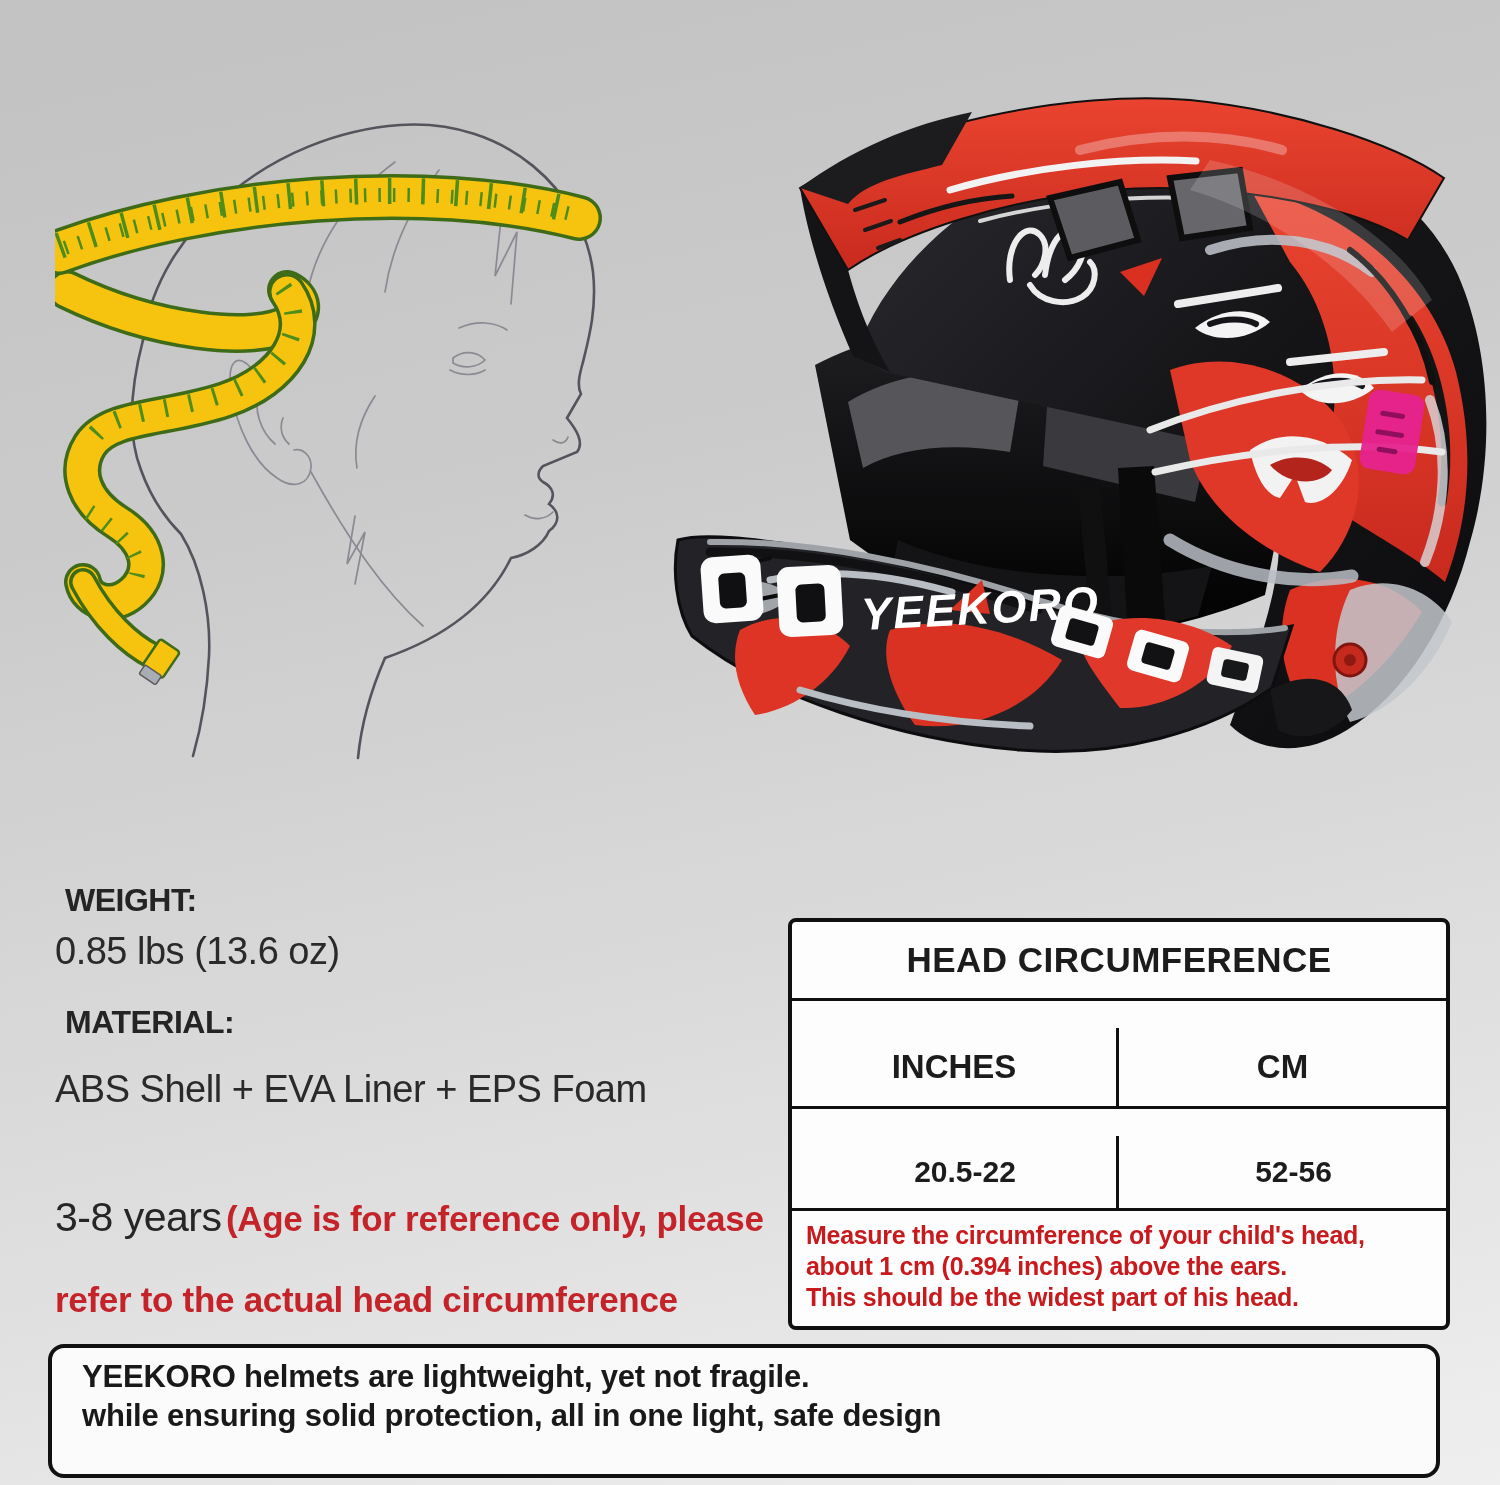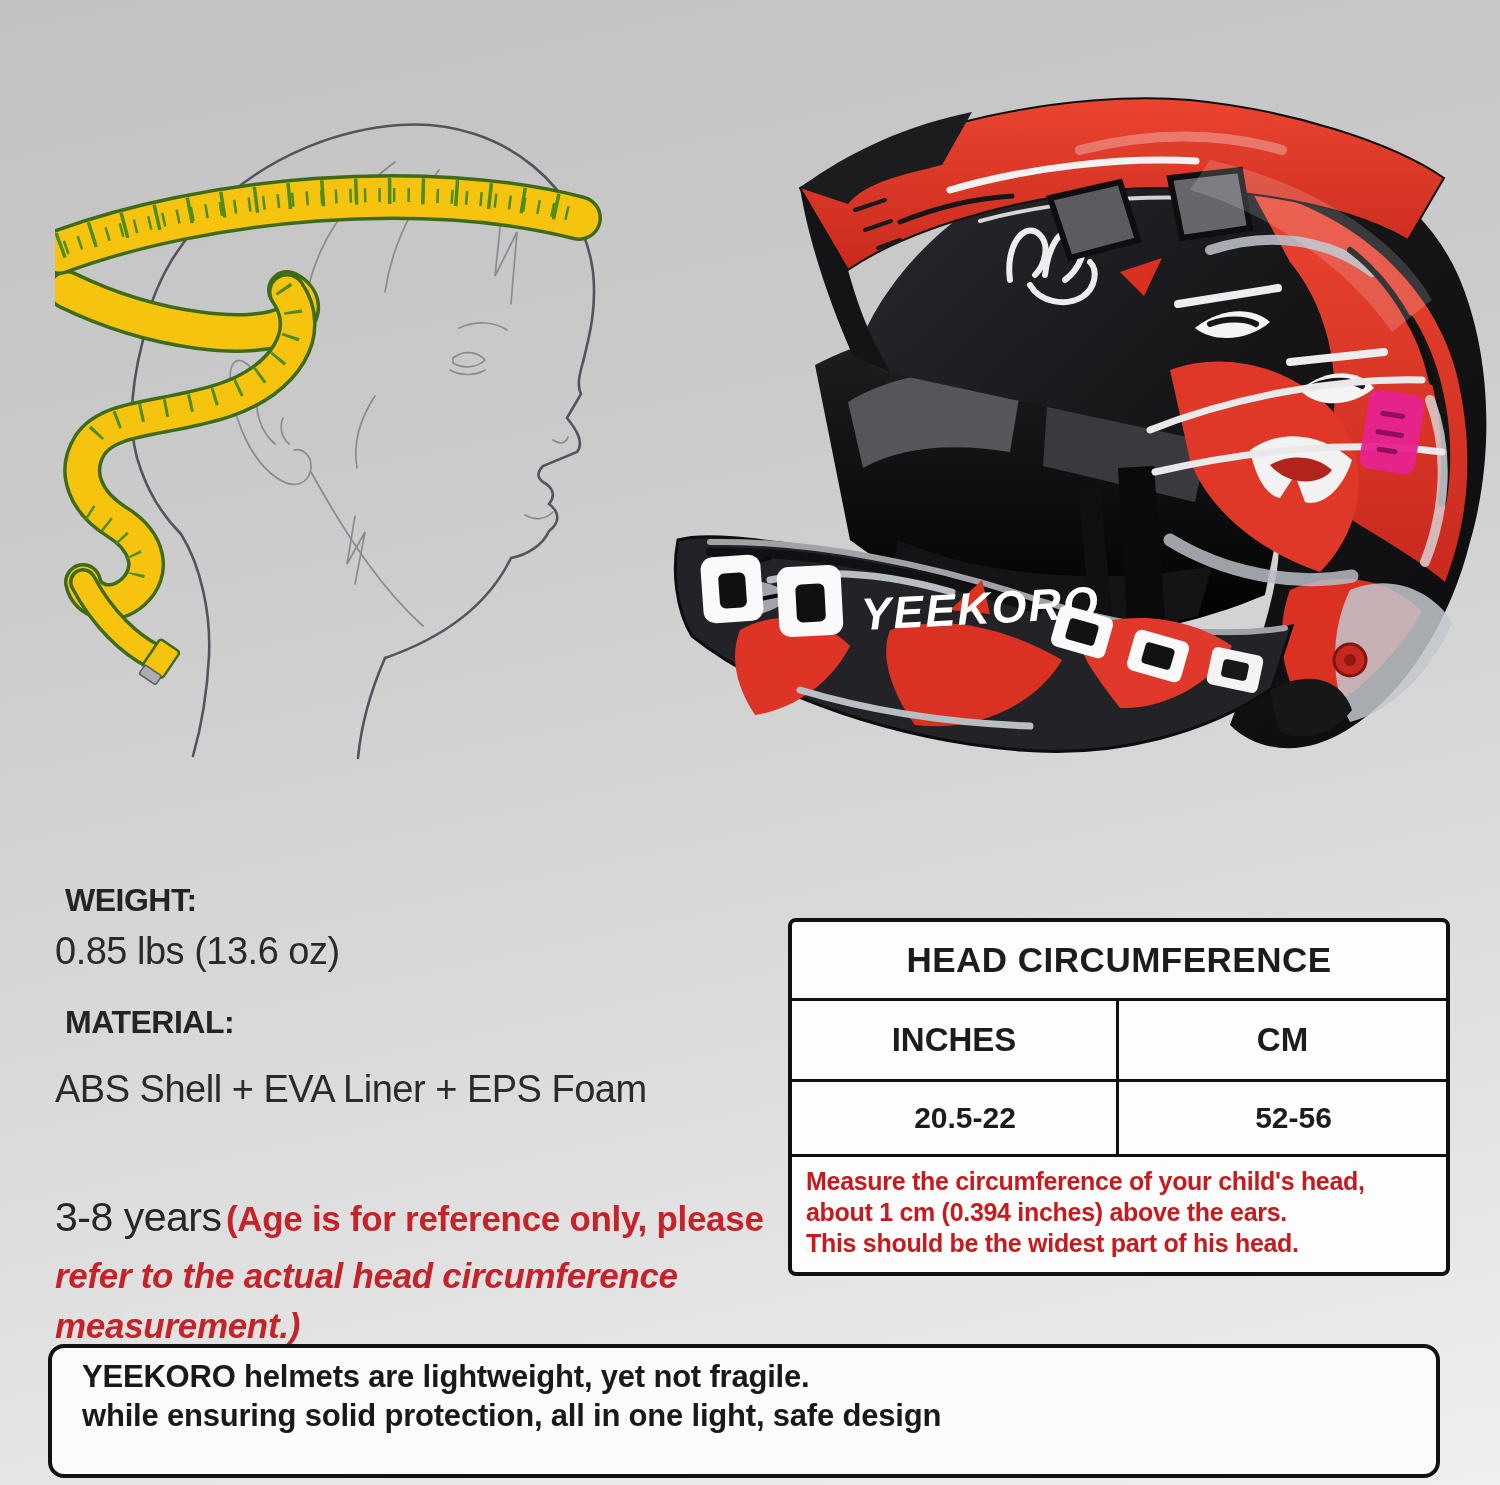--- a/index.html
+++ b/index.html
@@ -7,31 +7,31 @@
     position:relative;width:1500px;height:1485px;overflow:hidden;
     background:linear-gradient(168deg,#c2c2c2 0%,#cbcbcb 32%,#dcdcdc 66%,#efefef 100%);
     font-family:"Liberation Sans",sans-serif;color:#1d1d1d;
   }
   .illus{position:absolute;}
   .spec-label{position:absolute;left:65px;font-weight:bold;font-size:32px;color:#242424;letter-spacing:-0.5px;white-space:nowrap;}
   .spec-value{position:absolute;left:55px;font-size:38px;color:#2a2a2a;letter-spacing:-0.5px;white-space:nowrap;}
   .age-para{position:absolute;left:55px;top:1192px;}
   .age-line{white-space:nowrap;line-height:50px;}
   .age-black{font-size:41px;color:#262626;letter-spacing:-0.5px;}
-  .age-red,.age-line-red{font-size:35px;font-weight:bold;color:#c4232a;letter-spacing:-0.3px;}
-  .age-line-red{line-height:50px;white-space:nowrap;font-style:italic;}
+  .age-red,.age-line-red{font-size:35px;font-weight:bold;color:#c4232a;letter-spacing:-0.3px;margin-top:24px;}
+  .age-line-red{line-height:50px;white-space:nowrap;}
 
   .size-table{
     position:absolute;left:788px;top:918px;width:654px;
     border:4px solid #101010;border-radius:8px;background:#fdfdfd;overflow:hidden;
     box-sizing:content-box;
   }
   .st-title{height:76px;display:flex;align-items:center;justify-content:center;
     font-weight:bold;font-size:35px;color:#1c1c1c;border-bottom:3px solid #101010;letter-spacing:0.5px;}
-  .st-row{display:grid;grid-template-columns:1fr 1fr;border-bottom:3px solid #101010;}
+  .st-row{display:grid;grid-template-columns:1fr 1fr;border-bottom:3px solid #101010;margin-top:27px;}
   .st-cell{display:flex;align-items:center;justify-content:center;font-weight:bold;color:#1c1c1c;}
   .st-cell:first-child{border-right:3px solid #101010;}
   .st-cols .st-cell{height:78px;font-size:33px;}
   .st-vals .st-cell{height:72px;font-size:30px;padding-left:22px;}
   .st-note{padding:9px 12px 13px 14px;color:#c8191c;font-weight:bold;font-size:25px;line-height:31px;letter-spacing:-0.3px;}
 
   .footer-box{
     position:absolute;left:48px;top:1344px;width:1392px;height:134px;box-sizing:border-box;
     border:4px solid #111;border-radius:16px;background:#fbfbfb;padding:9px 10px 0 30px;
   }

